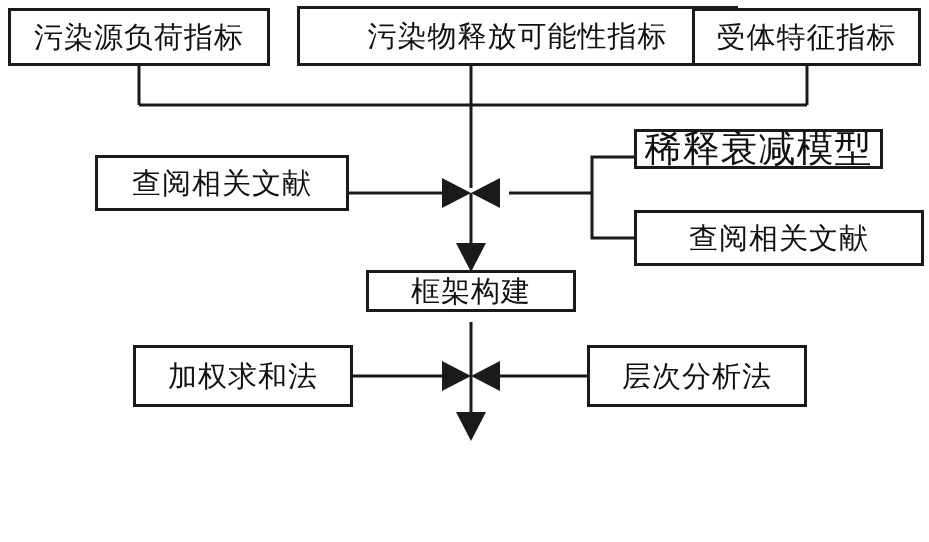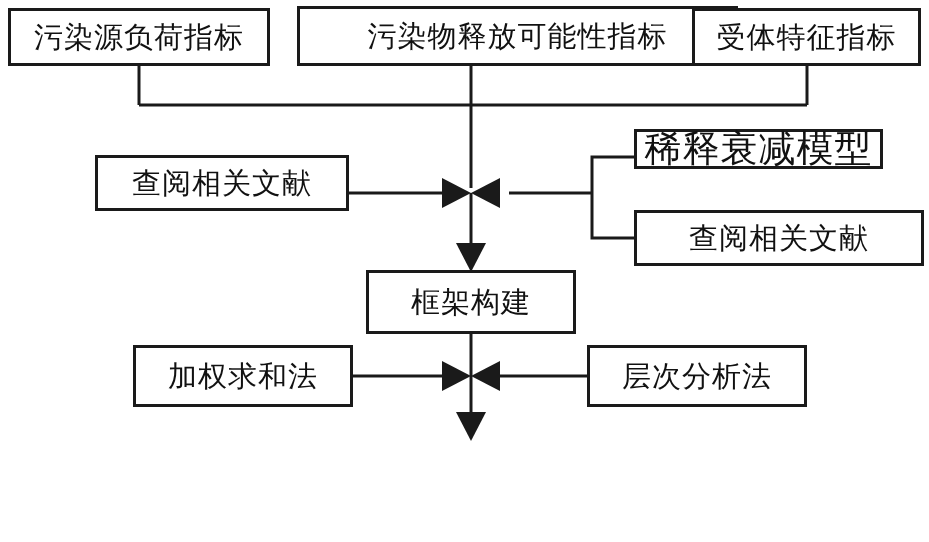--- a/index.html
+++ b/index.html
@@ -41,21 +41,21 @@
     white-space: pre-line;
     letter-spacing: 1px;
     z-index: 2;
   }
   .n-src      { left: 8px;   top: 8px;   width: 262px; height: 58px;  font-size: 29px; }
   .n-rel      { left: 297px; top: 6px;   width: 441px; height: 60px;  font-size: 29px; }
   .n-rec      { left: 692px; top: 8px;   width: 229px; height: 58px;  font-size: 29px; }
   .n-lit      { left: 95px;  top: 155px; width: 254px; height: 56px;  font-size: 29px; }
   .n-dil      { left: 634px; top: 129px; width: 249px; height: 40px;  font-size: 37px; }
   .n-sens     { left: 634px; top: 210px; width: 290px; height: 56px;  font-size: 29px; }
-  .n-frame    { left: 366px; top: 270px; width: 210px; height: 64px;  font-size: 29px; }
+  .n-frame    { left: 366px; top: 270px; width: 210px; height: 42px;  font-size: 29px; }
   .n-weight   { left: 133px; top: 345px; width: 220px; height: 62px;  font-size: 29px; }
   .n-ahp      { left: 587px; top: 345px; width: 220px; height: 62px;  font-size: 29px; text-align: right; }
   .n-result   { left: 265px; top: 440px; width: 420px; height: 95px;  font-size: 30px; }
 </style>
 </head>
 <body>
 
 <div id="canvas">
 
   <svg id="wires" width="929" height="542" viewBox="0 0 929 542" xmlns="http://www.w3.org/2000/svg">

